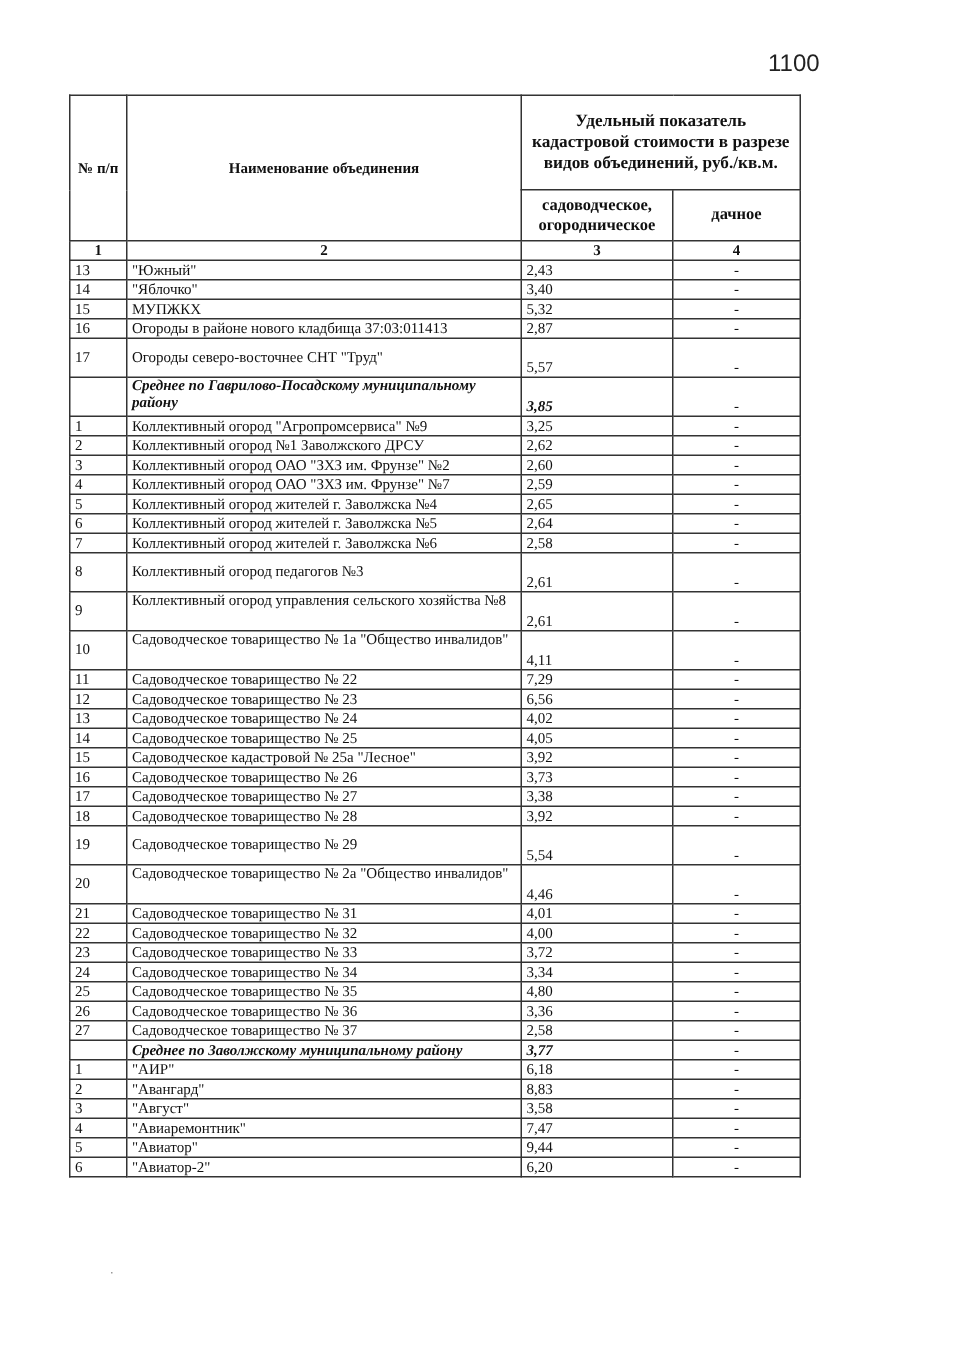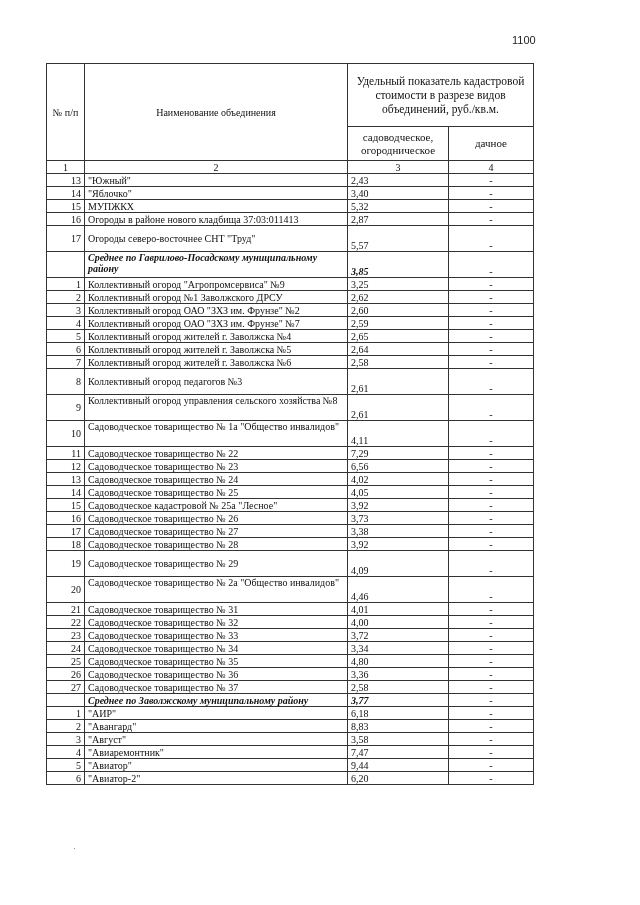--- a/index.html
+++ b/index.html
@@ -1,27 +1,27 @@
 <!DOCTYPE html>
 <html><head>
 <meta charset="utf-8">
 <style>
   html, body { margin: 0; padding: 0; background: #ffffff; }
   body { width: 640px; height: 905px; position: relative; overflow: hidden;
          font-family: "Liberation Serif", serif; color: #111; }
   .page-number { position: absolute; top: 34px; left: 512px; font-family: "Liberation Sans", sans-serif;
-                 font-size: 11px; color: #222; }
+                 font-size: 16px; color: #222; }
   table.main { position: absolute; top: 63px; left: 46px; width: 487px; border-collapse: collapse;
                table-layout: fixed; font-size: 10px; line-height: 11px; }
   table.main td, table.main th { border: 1px solid #333; padding: 0 3px; vertical-align: middle; }
-  th { font-weight: normal; text-align: center; }
+  th { font-weight: bold; text-align: center; }
   .h-top { height: 62px; font-size: 11.5px; line-height: 14px; }
   .h-sub { height: 33px; font-size: 11px; line-height: 13px; }
   .h-num { height: 12px; font-size: 10px; line-height: 11px; }
-  td.num { text-align: right; }
+  td.num { text-align: left; }
   td.val { text-align: left; }
   td.dash { text-align: center; }
   tr.r1 td { height: 12px; }
   tr.r2 td { height: 25px; }
   tr.r2 td.val, tr.r2 td.dash { vertical-align: bottom; }
   tr.r2 td.name { vertical-align: top; }
   tr.r2.mid td.name { vertical-align: middle; }
   tr.bold td.name, tr.bold td.val { font-weight: bold; font-style: italic; }
   .stray-dot { position: absolute; left: 74px; top: 848px; width: 1px; height: 1px; background: #999; }
 </style>
@@ -195,21 +195,21 @@
       </tr>
       <tr class="r1">
         <td class="num">18</td>
         <td class="name">Садоводческое товарищество № 28</td>
         <td class="val">3,92</td>
         <td class="dash">-</td>
       </tr>
       <tr class="r2 mid">
         <td class="num">19</td>
         <td class="name">Садоводческое товарищество № 29</td>
-        <td class="val">4,09</td>
+        <td class="val">5,54</td>
         <td class="dash">-</td>
       </tr>
       <tr class="r2">
         <td class="num">20</td>
         <td class="name">Садоводческое товарищество № 2а "Общество инвалидов"</td>
         <td class="val">4,46</td>
         <td class="dash">-</td>
       </tr>
       <tr class="r1">
         <td class="num">21</td>

